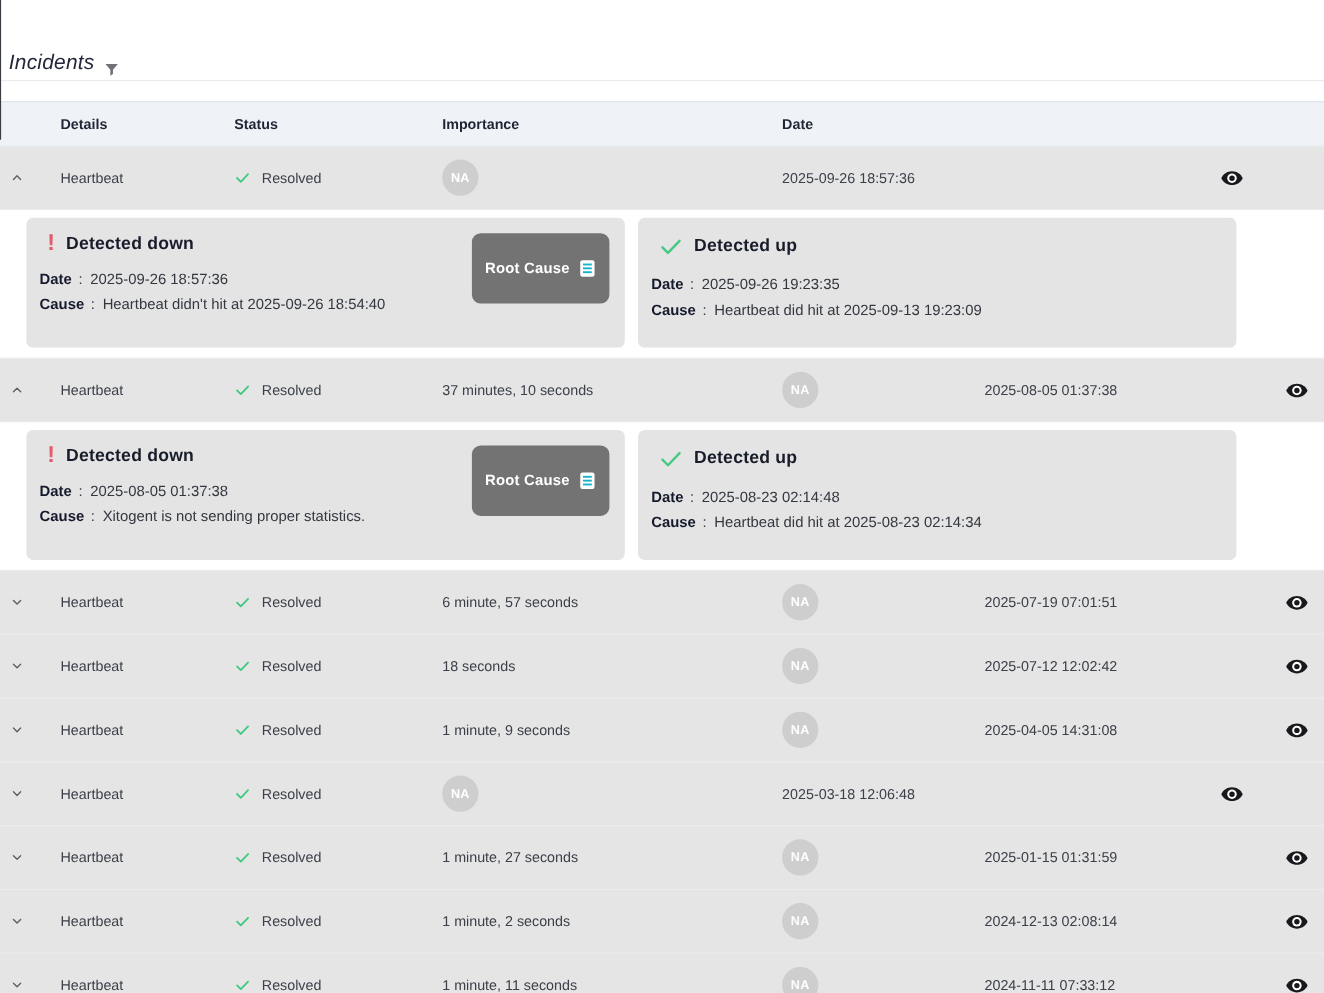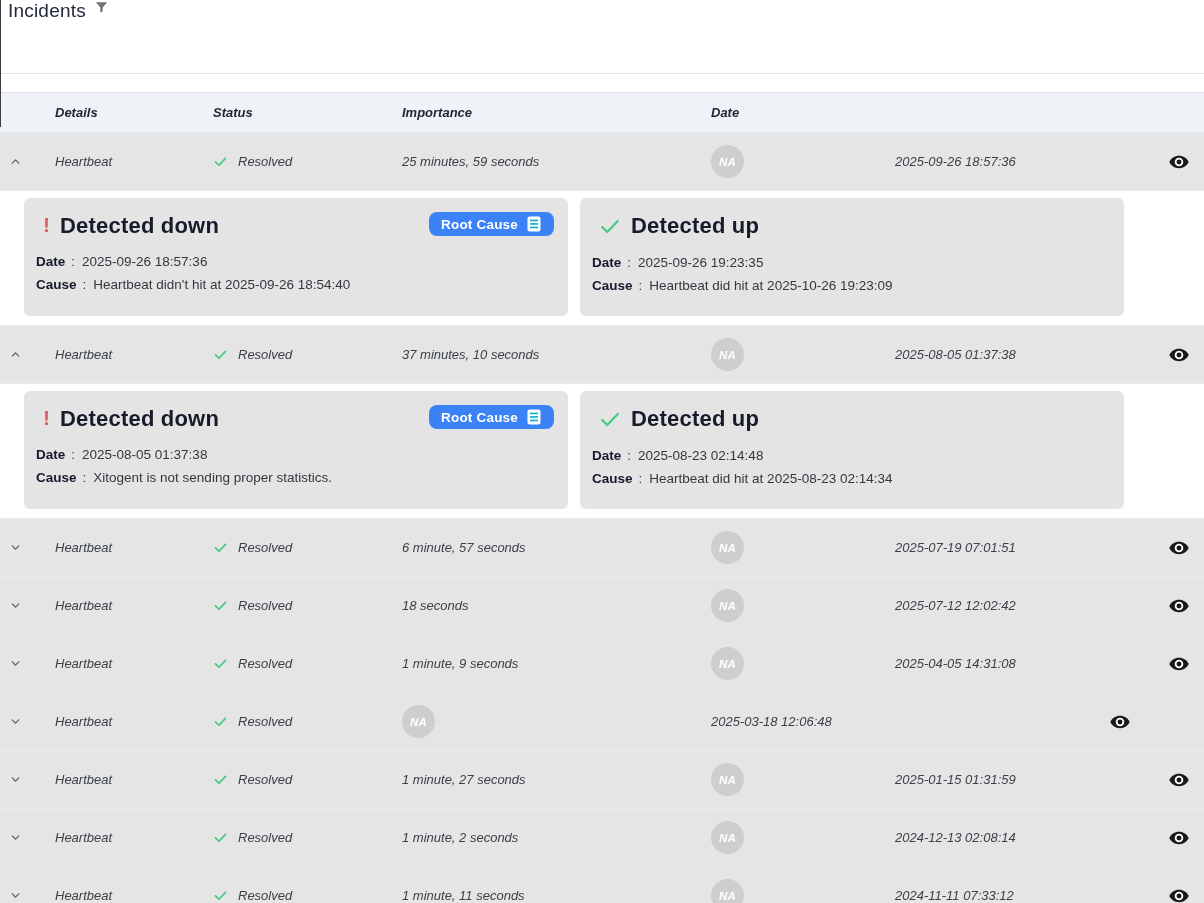--- a/index.html
+++ b/index.html
@@ -3,32 +3,31 @@
 <meta charset="utf-8">
 <style>
   html,body{margin:0;padding:0;}
   body{
     width:1204px;height:903px;overflow:hidden;background:#fff;
     font-family:"Liberation Sans", sans-serif;color:#3b4049;position:relative;
   }
   .left-edge-line{position:absolute;left:0;top:0;width:1px;height:127px;background:#3c3d44;z-index:20;}
 
   
-  .page-header{height:74px;border-bottom:1px solid #e4e4e8;display:flex;align-items:flex-start;padding-left:8px;box-sizing:border-box;}
+  .page-header{height:74px;border-bottom:1px solid #e4e4e8;display:flex;align-items:flex-end;padding-left:8px;box-sizing:border-box;font-style:italic;}
   .page-title{font-size:19px;font-weight:500;color:#23273a;letter-spacing:.2px;margin:0 8px 0 0;padding-bottom:4px;}
   .filter-icon{display:inline-flex;margin-bottom:2px;cursor:pointer;}
 
   .spacer{height:18px;background:#fff;}
 
   
   .thead,.trow{
     display:grid;
     grid-template-columns:55px 158px 189px 309px 184px 250px 1fr;
     align-items:center;
-    font-style:italic;
   }
   .thead{
     height:39px;background:#eff3f8;border-top:1px solid #dfe1e6;border-bottom:1px solid #e7eaef;
     font-size:13px;font-weight:700;color:#1f2534;
   }
   .trow{height:57px;border-bottom:1px solid #ebebee;background:#e5e5e5;font-size:13px;color:#3b4049;cursor:pointer;}
   .cell{display:flex;align-items:center;}
   .c-toggle{padding-left:9px;}
   .c-status{gap:10px;}
   .c-eye{justify-content:flex-end;padding-right:12px;}
@@ -42,29 +41,29 @@
 
   
   .expansion{
     display:flex;gap:12px;padding:7px 80px 9px 24px;border-bottom:1px solid #ebebee;background:#fff;
   }
   .panel{
     flex:1;background:#e4e4e4;border-radius:6px;height:118px;box-sizing:border-box;
     padding:15px 16px 12px 12px;position:relative;
   }
   .panel-title{display:flex;align-items:center;gap:10px;margin-left:7px;margin-bottom:15px;}
-  .panel-title .t{font-size:22px;font-weight:700;color:#181c2a;letter-spacing:.2px;}
+  .panel-title .t{font-size:16px;font-weight:700;color:#181c2a;letter-spacing:.2px;}
   .excl{color:#e45b6b;font-size:21px;font-weight:800;line-height:18px;transform:translateY(-1px);}
   .kv{font-size:13.5px;color:#33373f;margin-top:8px;display:flex;align-items:center;}
   .kv b{color:#15192c;font-weight:700;}
   .kv .colon{margin:0 7px 0 6px;color:#33373f;}
   .root-cause-btn{
-    position:absolute;top:14px;right:14px;background:#3b82f6;color:#fff;border:none;border-radius:8px;
-    font-family:inherit;font-size:13.5px;font-weight:700;padding:4px 12px;display:inline-flex;
-    align-items:center;gap:8px;cursor:pointer;letter-spacing:.2px;
+    position:absolute;top:14px;right:14px;background:#737373;color:#fff;border:none;border-radius:8px;
+    font-family:inherit;font-size:13.5px;font-weight:700;padding:24px 12px;display:inline-flex;
+    align-items:flex-start;gap:8px;cursor:pointer;letter-spacing:.2px;
   }
 </style>
 </head>
 <body>
 
 <div class="left-edge-line"></div>
 
 <header class="page-header">
   <h1 class="page-title">Incidents</h1>
   <span class="filter-icon">
@@ -97,21 +96,20 @@
     </div>
     <div class="cell">Heartbeat</div>
     <div class="cell c-status">
       <span style="display:inline-flex;">
         <svg width="15" height="15" viewBox="0 0 24 24" fill="none" stroke="#3dc97f" stroke-width="2.6" stroke-linecap="round" stroke-linejoin="round">
               <polyline points="4,12.5 9.5,18 20,7"></polyline>
             </svg>
       </span>
       <span>Resolved</span>
     </div>
-    <div class="cell">25 minutes, 59 seconds</div>
     <div class="cell">
       <span class="na-badge">NA</span>
     </div>
     <div class="cell">2025-09-26 18:57:36</div>
     <div class="cell c-eye">
       <button class="eye-btn">
         <span style="display:inline-flex;">
           <svg width="22" height="22" viewBox="0 0 24 24">
                 <path fill="#17191c" d="M12 5.2c-4.7 0-8.8 2.7-10.6 6.8 1.8 4.1 5.9 6.8 10.6 6.8s8.8-2.7 10.6-6.8C20.8 7.9 16.7 5.2 12 5.2z"></path>
                 <circle cx="12" cy="12" r="4.7" fill="#fff"></circle>
@@ -160,21 +158,21 @@
         <span class="t">Detected up</span>
       </div>
       <div class="kv" style="margin-top:16px;">
         <b>Date</b>
         <span class="colon">:</span>
         <span>2025-09-26 19:23:35</span>
       </div>
       <div class="kv">
         <b>Cause</b>
         <span class="colon">:</span>
-        <span>Heartbeat did hit at 2025-10-26 19:23:09</span>
+        <span>Heartbeat did hit at 2025-09-13 19:23:09</span>
       </div>
     </div>
   </div>
 
   <div class="trow expanded">
     <div class="cell c-toggle">
       <span class="chev chev-up">
         <svg width="13" height="13" viewBox="0 0 24 24" fill="none" stroke="#5d6167" stroke-width="2.4" stroke-linecap="round" stroke-linejoin="round">
               <polyline points="6,15 12,9 18,15"></polyline>
             </svg>

